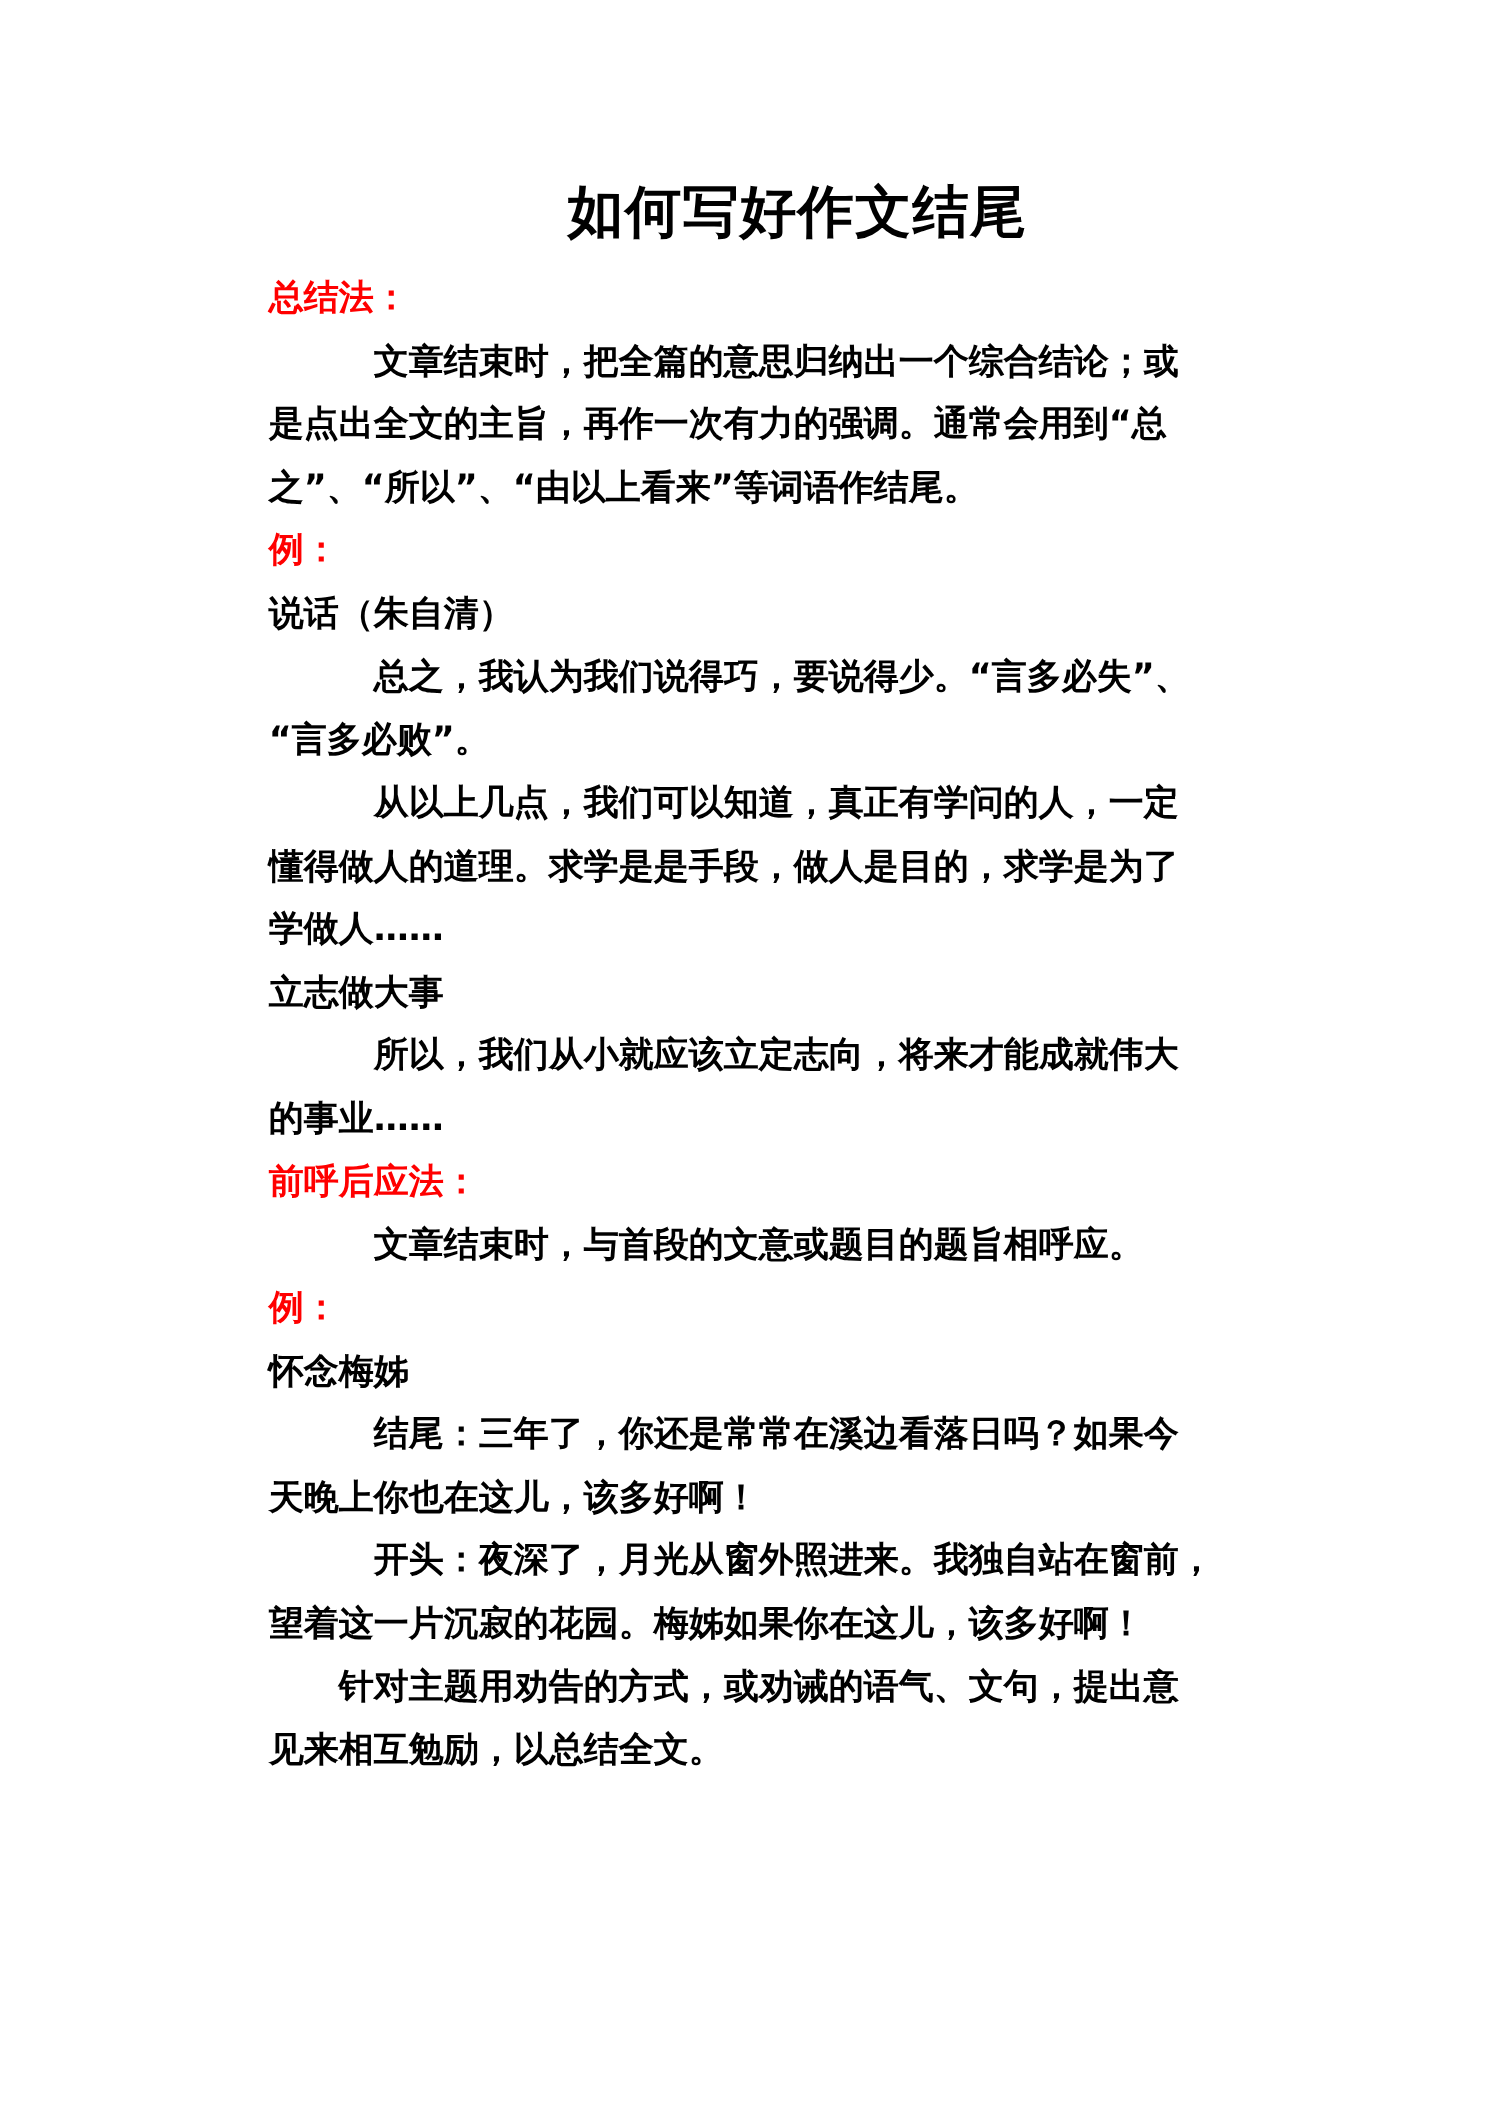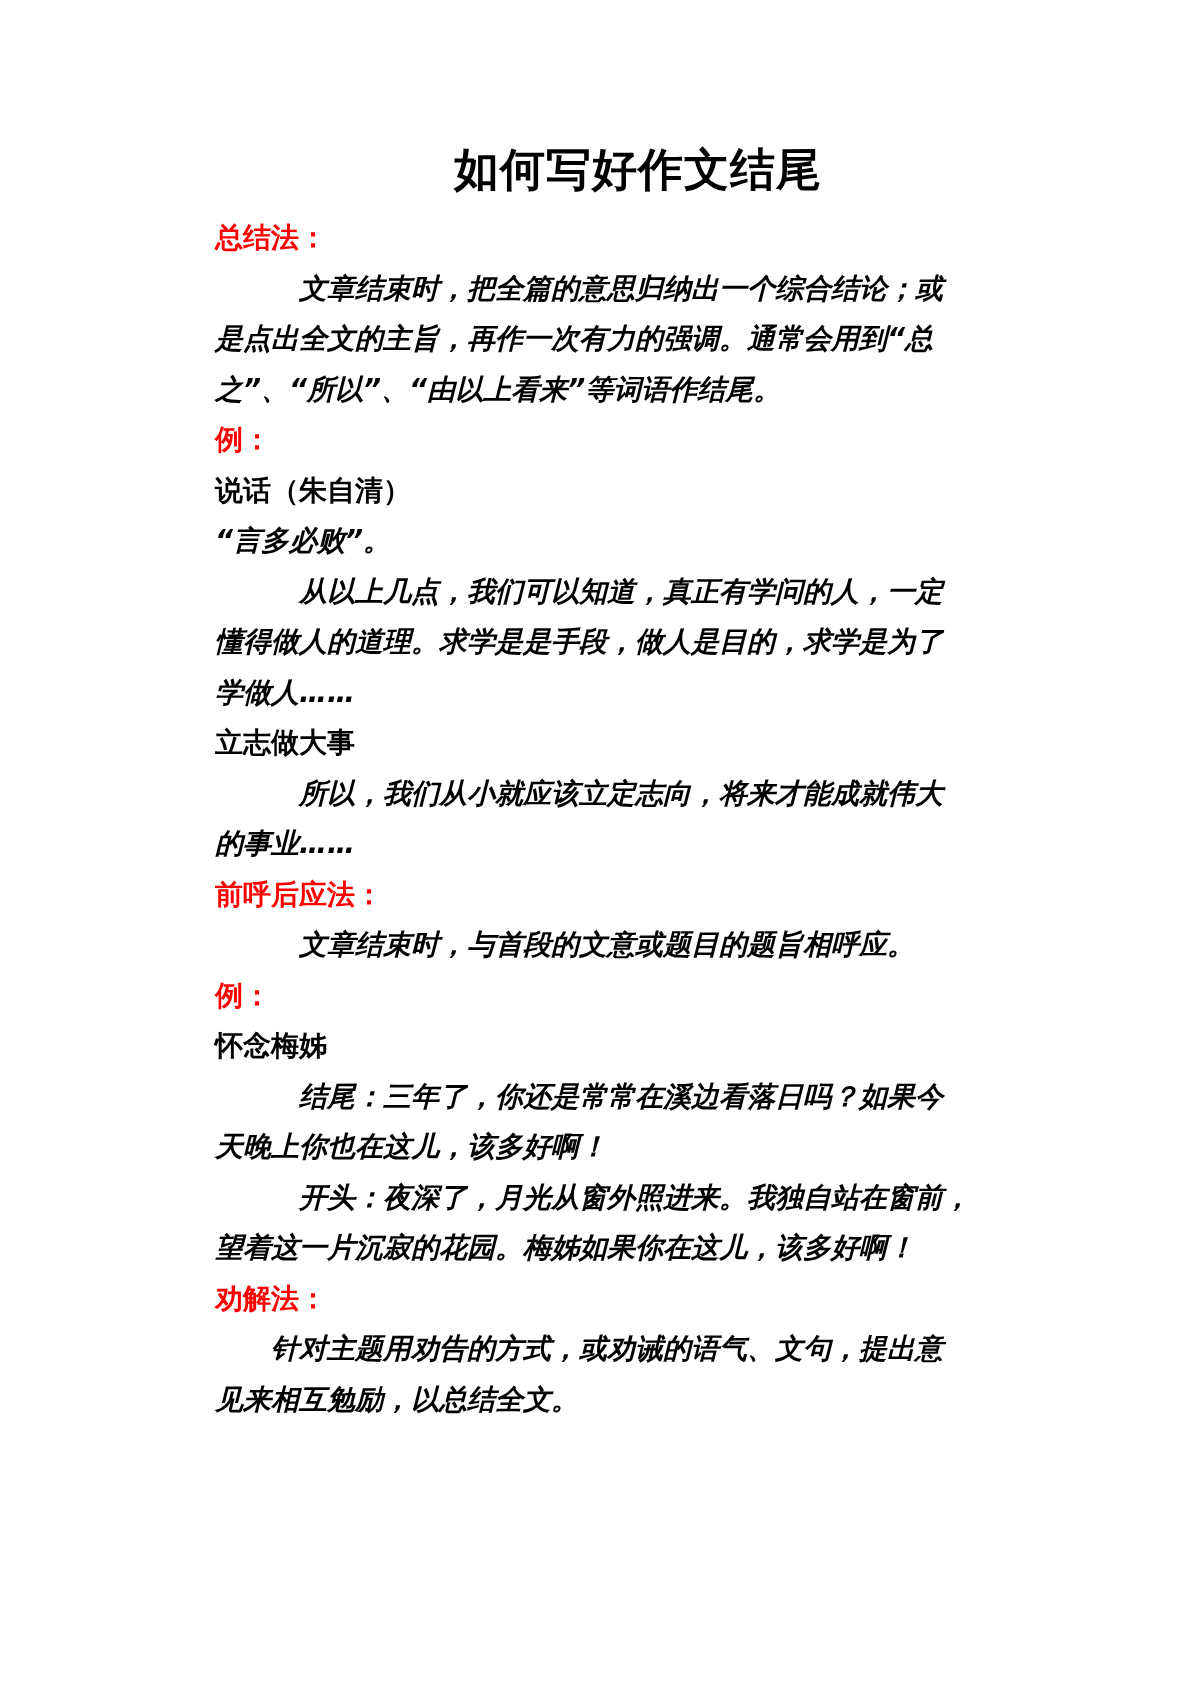--- a/index.html
+++ b/index.html
@@ -37,39 +37,39 @@
   .heading {
     color: var(--accent, #ff0000);
     white-space: nowrap;
   }
   .subtitle {
     text-align: left;
     white-space: nowrap;
   }
   .line {
     white-space: nowrap;
-    font-style: italic;
   }
 </style>
 </head>
 <body>
 
 <div class="page">
   <div class="content">
     <h1 class="title">如何写好作文结尾</h1>
     <div class="body">
         <div class="heading">总结法：</div>
         <div class="para">
           <div class="line" style="text-indent: 3em;">文章结束时，把全篇的意思归纳出一个综合结论；或</div>
           <div class="line">是点出全文的主旨，再作一次有力的强调。通常会用到“总</div>
           <div class="line">之”、“所以”、“由以上看来”等词语作结尾。</div>
         </div>
         <div class="heading">例：</div>
         <div class="subtitle">说话（朱自清）</div>
         <div class="para">
+          <div class="line" style="text-indent: 3em;">总之，我认为我们说得巧，要说得少。“言多必失”、</div>
           <div class="line">“言多必败”。</div>
         </div>
         <div class="para">
           <div class="line" style="text-indent: 3em;">从以上几点，我们可以知道，真正有学问的人，一定</div>
           <div class="line">懂得做人的道理。求学是是手段，做人是目的，求学是为了</div>
           <div class="line">学做人……</div>
         </div>
         <div class="subtitle">立志做大事</div>
         <div class="para">
           <div class="line" style="text-indent: 3em;">所以，我们从小就应该立定志向，将来才能成就伟大</div>
@@ -82,20 +82,19 @@
         <div class="heading">例：</div>
         <div class="subtitle">怀念梅姊</div>
         <div class="para">
           <div class="line" style="text-indent: 3em;">结尾：三年了，你还是常常在溪边看落日吗？如果今</div>
           <div class="line">天晚上你也在这儿，该多好啊！</div>
         </div>
         <div class="para">
           <div class="line" style="text-indent: 3em;">开头：夜深了，月光从窗外照进来。我独自站在窗前，</div>
           <div class="line">望着这一片沉寂的花园。梅姊如果你在这儿，该多好啊！</div>
         </div>
-        <div class="heading">劝解法：</div>
         <div class="para">
           <div class="line" style="text-indent: 2em;">针对主题用劝告的方式，或劝诫的语气、文句，提出意</div>
           <div class="line">见来相互勉励，以总结全文。</div>
         </div>
       </div>
   </div>
 </div>
 
 </body></html>

